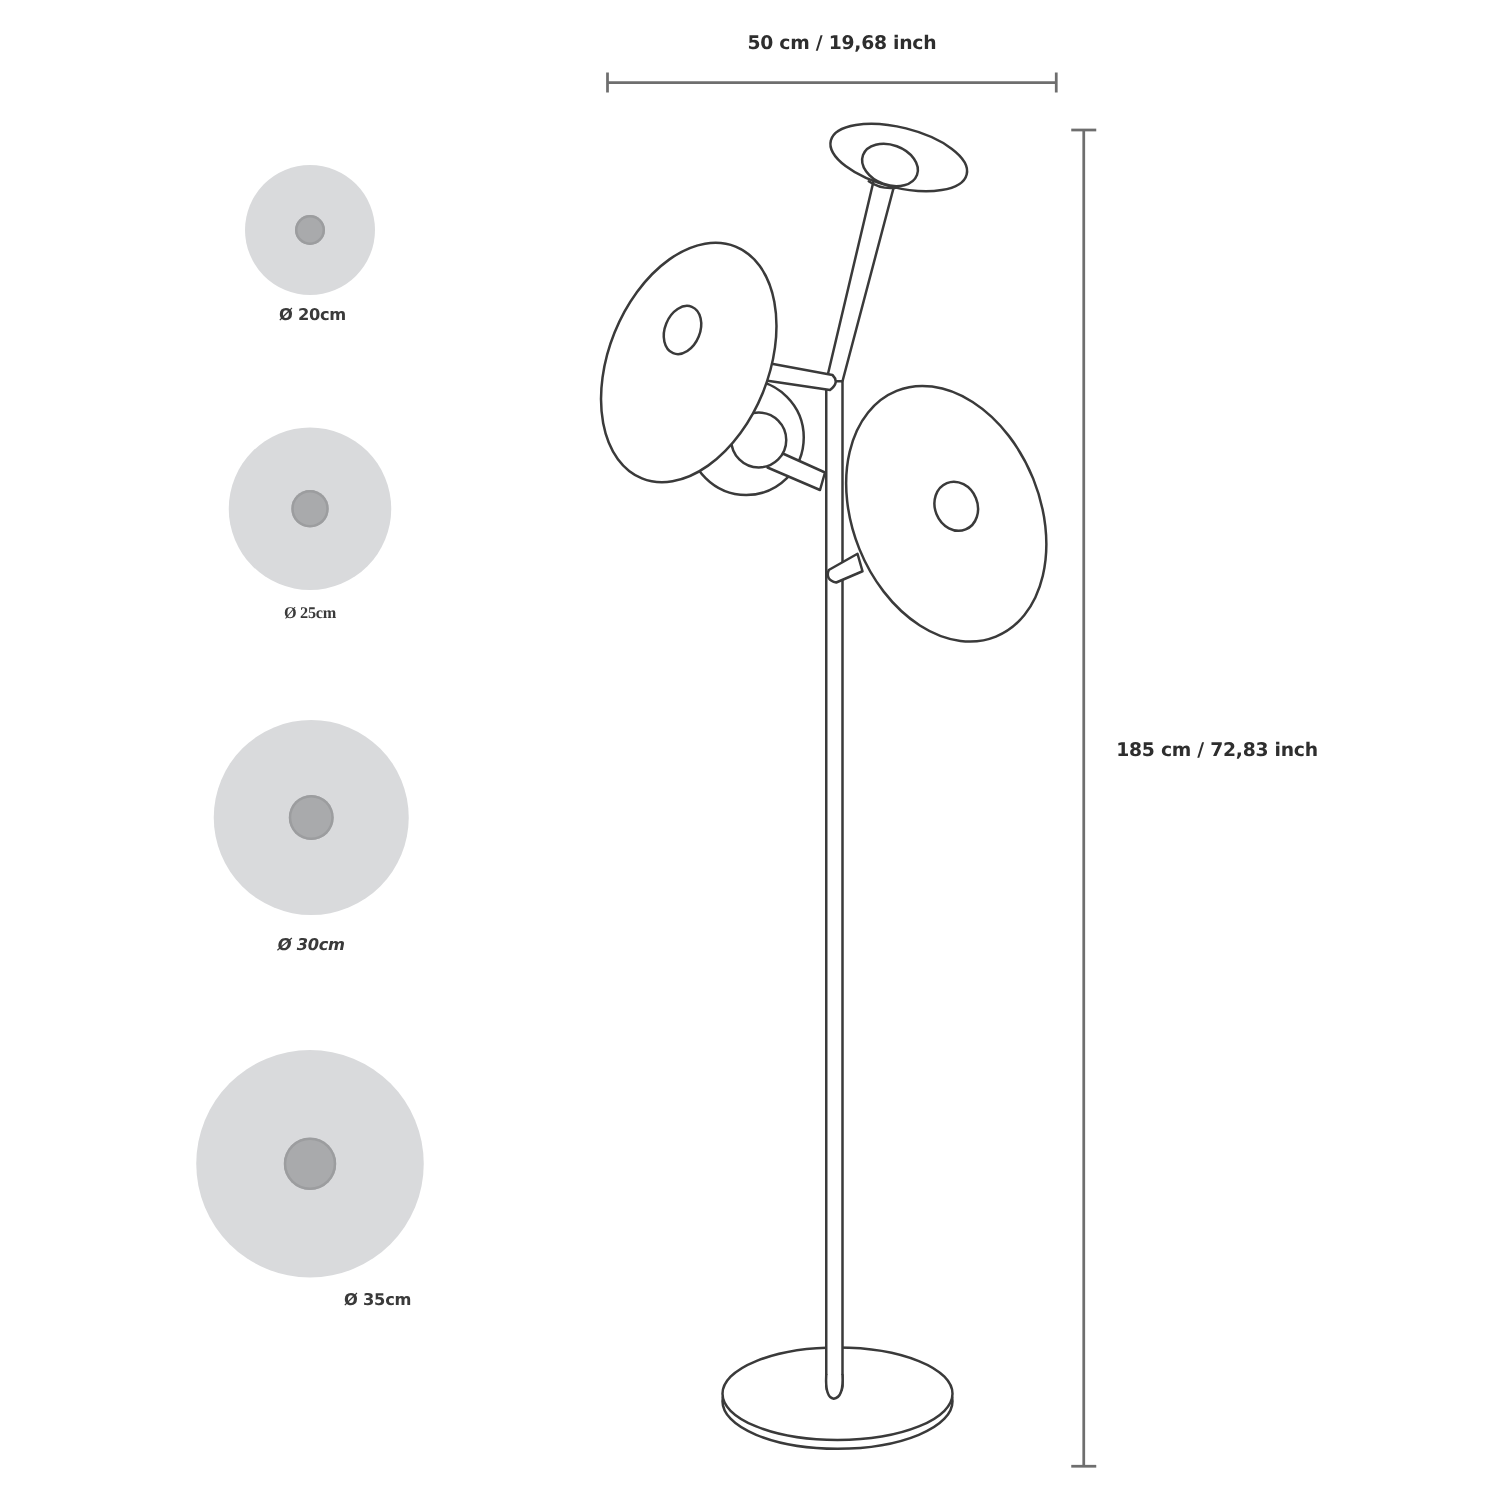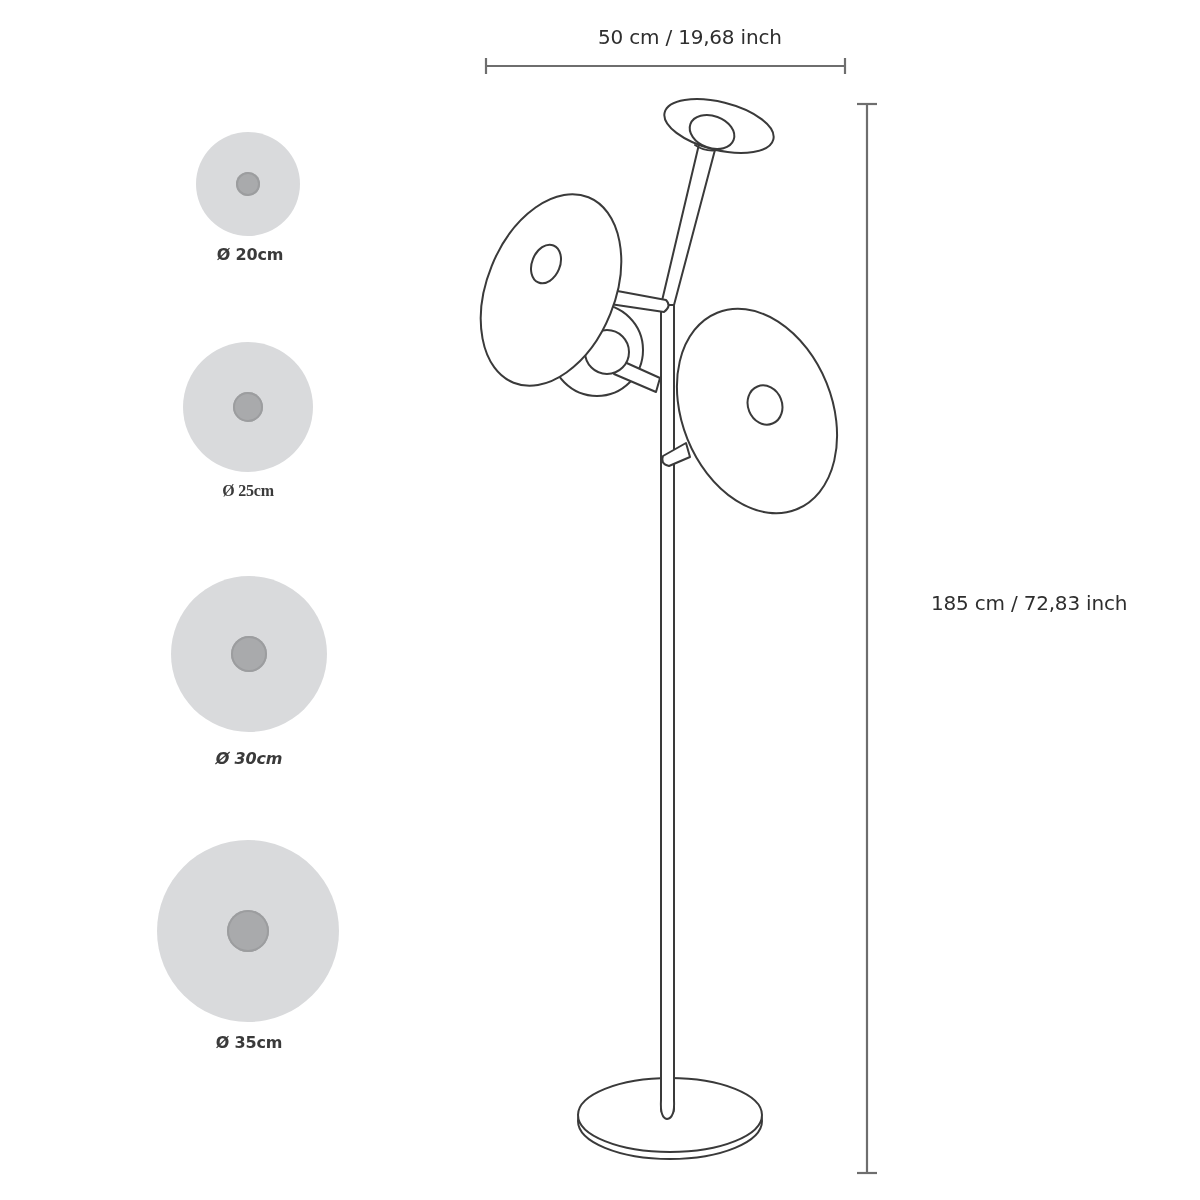--- a/index.html
+++ b/index.html
@@ -1,32 +1,32 @@
 <!DOCTYPE html>
 <html><head>
   <meta charset="utf-8">
   <style>
     html, body { margin: 0; padding: 0; background: #ffffff; }
     body { width: 1200px; height: 1200px; position: relative; overflow: hidden;
            font-family: "DejaVu Sans", sans-serif; color: #2b2b2b; }
     .abs { position: absolute; }
-    .dim-label { font-weight: normal; font-size: 20px; color: #2e2e2e; white-space: nowrap; letter-spacing: -0.2px; }
-    .size-label { font-weight: bold; font-size: 16px; color: #3a3a3a; white-space: nowrap; text-align: center; width: 160px; letter-spacing: -0.2px; }
+    .dim-label { font-weight: bold; font-size: 15px; color: #2e2e2e; white-space: nowrap; letter-spacing: -0.2px; }
+    .size-label { font-weight: bold; font-size: 13px; color: #3a3a3a; white-space: nowrap; text-align: center; width: 160px; letter-spacing: -0.2px; }
     .disc { position: absolute; border-radius: 50%; background: #d9dadc; }
     .disc .center { position: absolute; border-radius: 50%; background: #a9aaac;
                     left: 50%; top: 50%; transform: translate(-50%,-50%);
                     box-shadow: inset 0 0 0 2px #9c9d9f; }
     svg { position: absolute; left: 0; top: 0; }
   </style>
 </head>
 <body>
 
 <div class="abs dim-label" style="left:598px; top:25px;">50 cm / 19,68 inch</div>
 
-<div class="abs dim-label" style="left:893px; top:591px;margin-left:38px;">185 cm / 72,83 inch</div>
+<div class="abs dim-label" style="left:893px; top:591px;">185 cm / 72,83 inch</div>
 
 <div>
   <div class="disc" style="left:196px; top:132px; width:104px; height:104px;">
     <div class="center" style="width:24px; height:24px;"></div>
   </div>
   <div class="abs size-label" style="left:170px; top:245px;">Ø 20cm</div>
 </div>
 
 <div>
   <div class="disc" style="left:183px; top:342px; width:130px; height:130px;">
@@ -39,21 +39,21 @@
   <div class="disc" style="left:171px; top:576px; width:156px; height:156px;">
     <div class="center" style="width:36px; height:36px;"></div>
   </div>
   <div class="abs size-label" style="left:169px; top:749px;font-style:italic;">Ø 30cm</div>
 </div>
 
 <div>
   <div class="disc" style="left:157px; top:840px; width:182px; height:182px;">
     <div class="center" style="width:42px; height:42px;"></div>
   </div>
-  <div class="abs size-label" style="left:169px; top:1033px;">Ø 35cm</div>
+  <div class="abs size-label" style="left:169px; top:1033px;text-align:right;">Ø 35cm</div>
 </div>
 
 <svg width="1200" height="1200" viewBox="0 0 1200 1200">
 
   <g stroke="#6e6e6e" stroke-width="2.2" fill="none">
     <line x1="486" y1="66" x2="845" y2="66"></line>
     <line x1="486" y1="58" x2="486" y2="74"></line>
     <line x1="845" y1="58" x2="845" y2="74"></line>
   </g>
 

